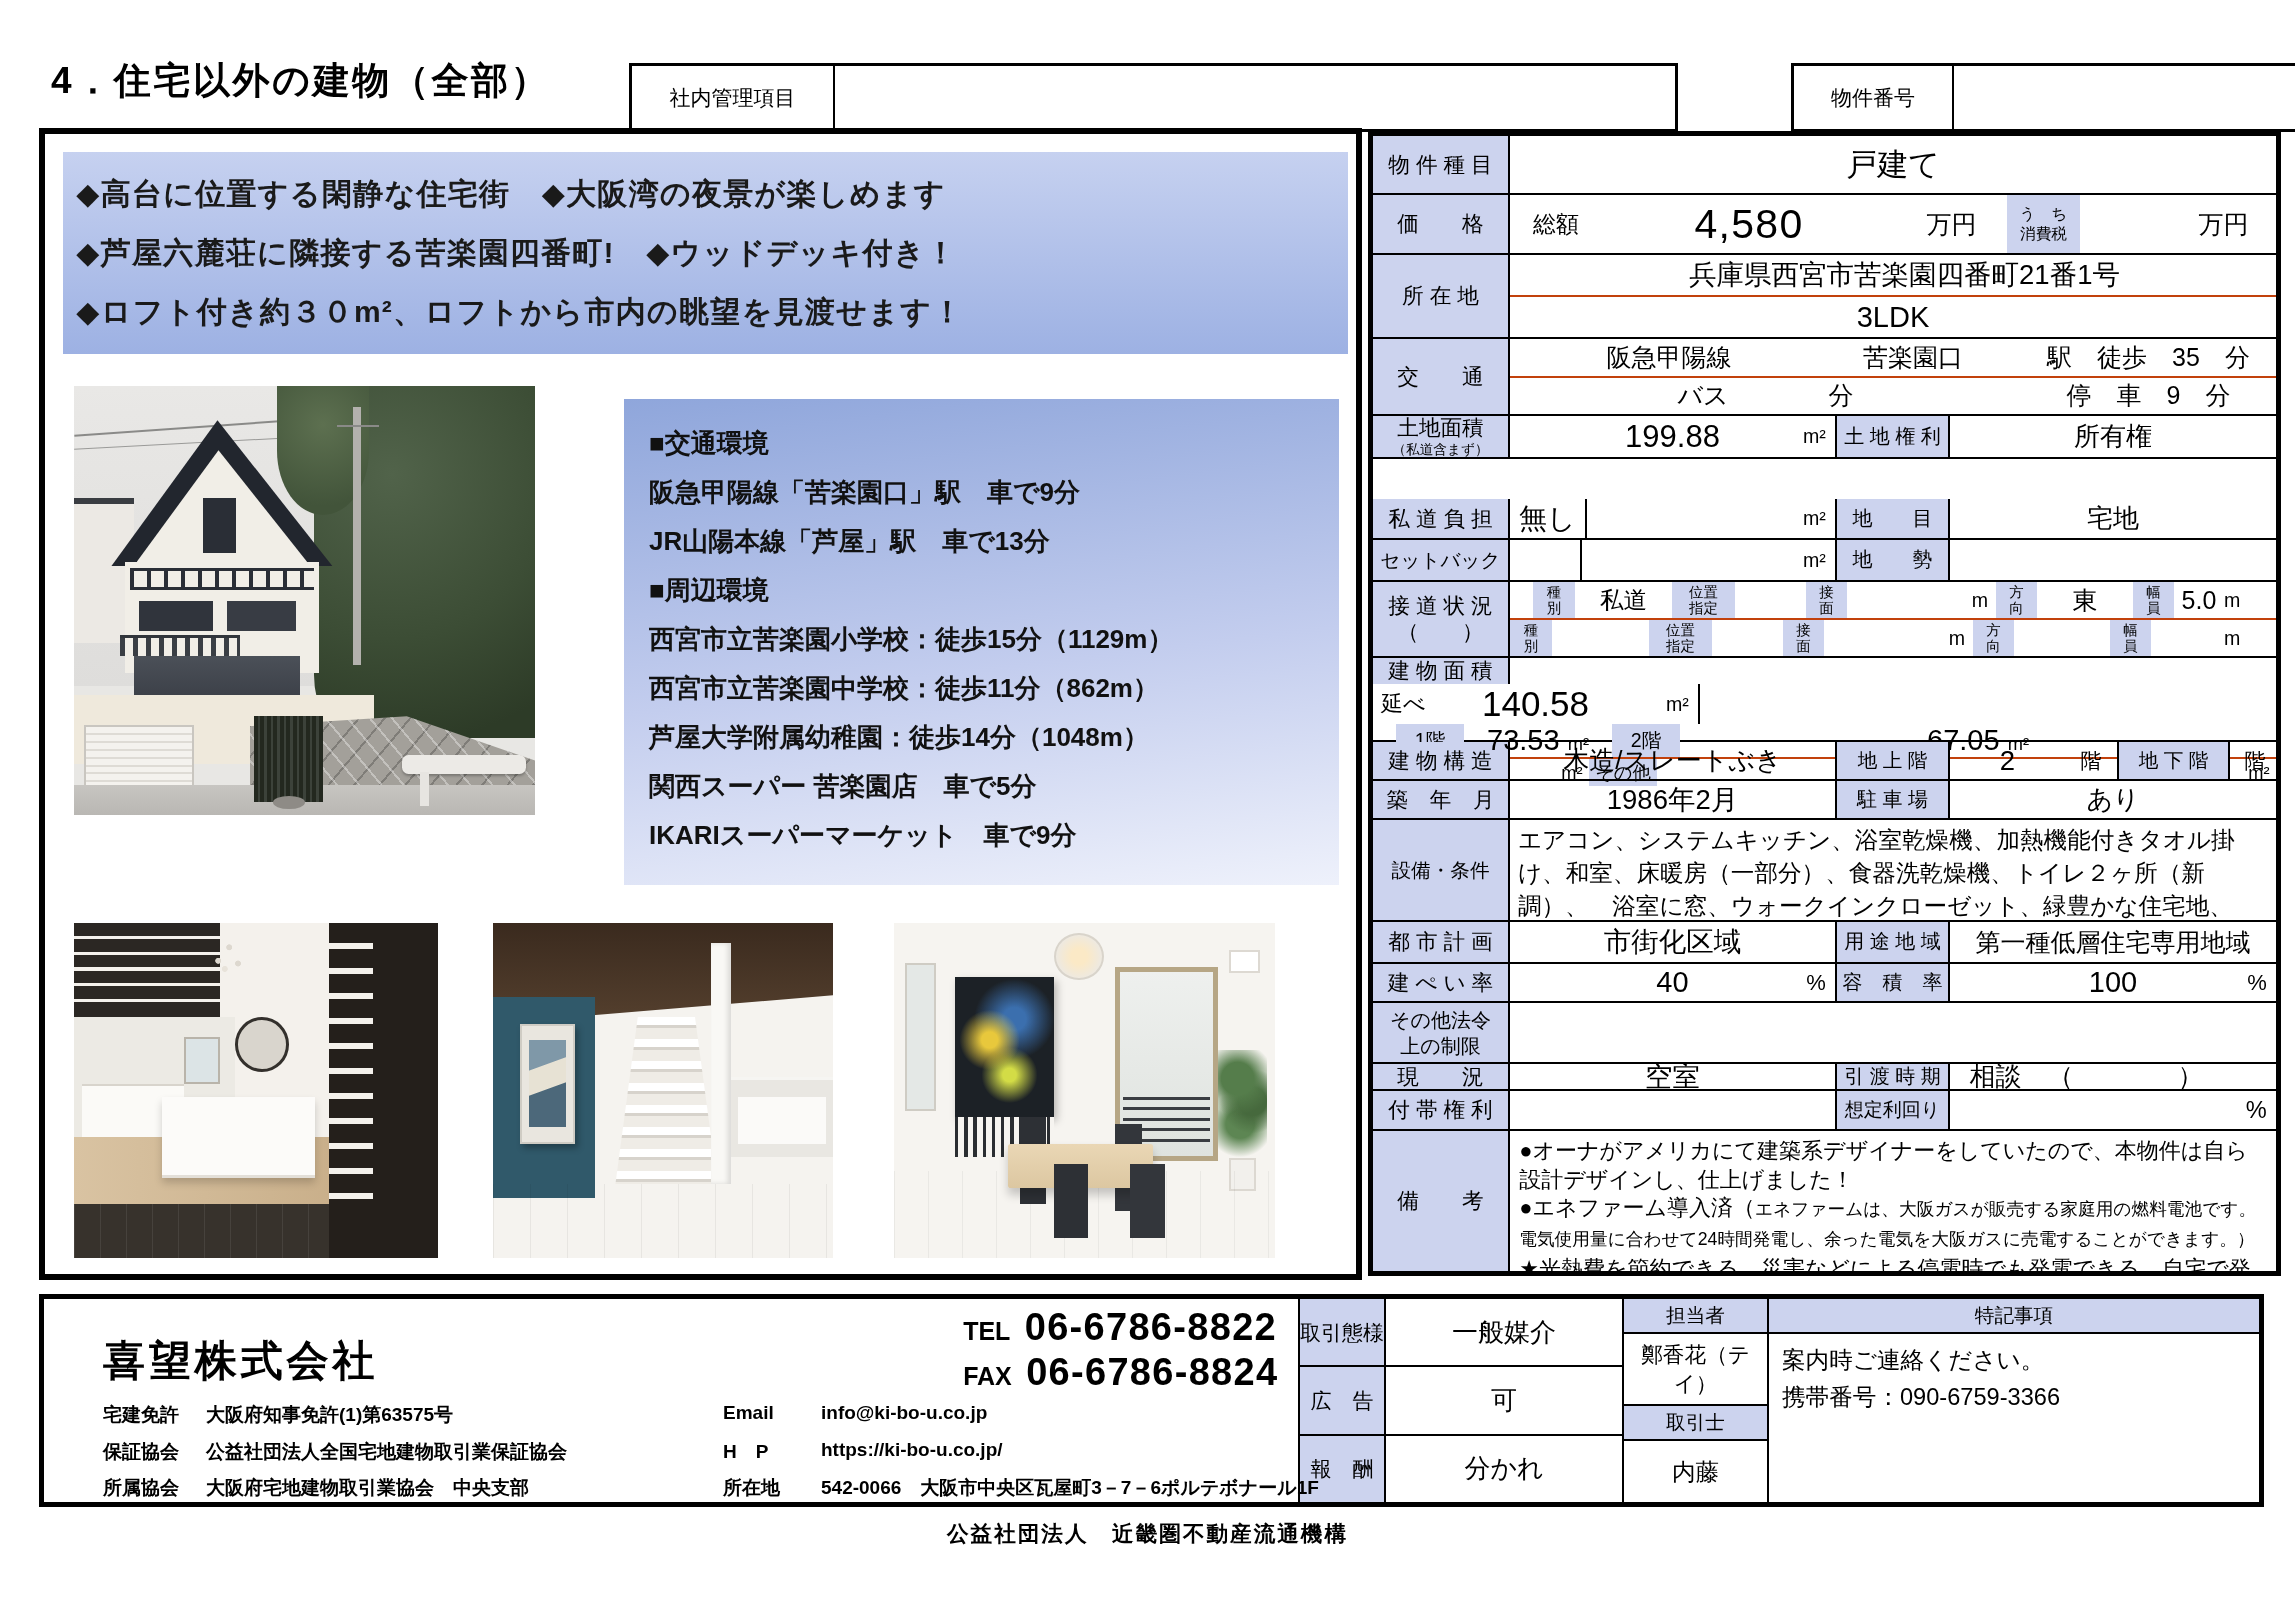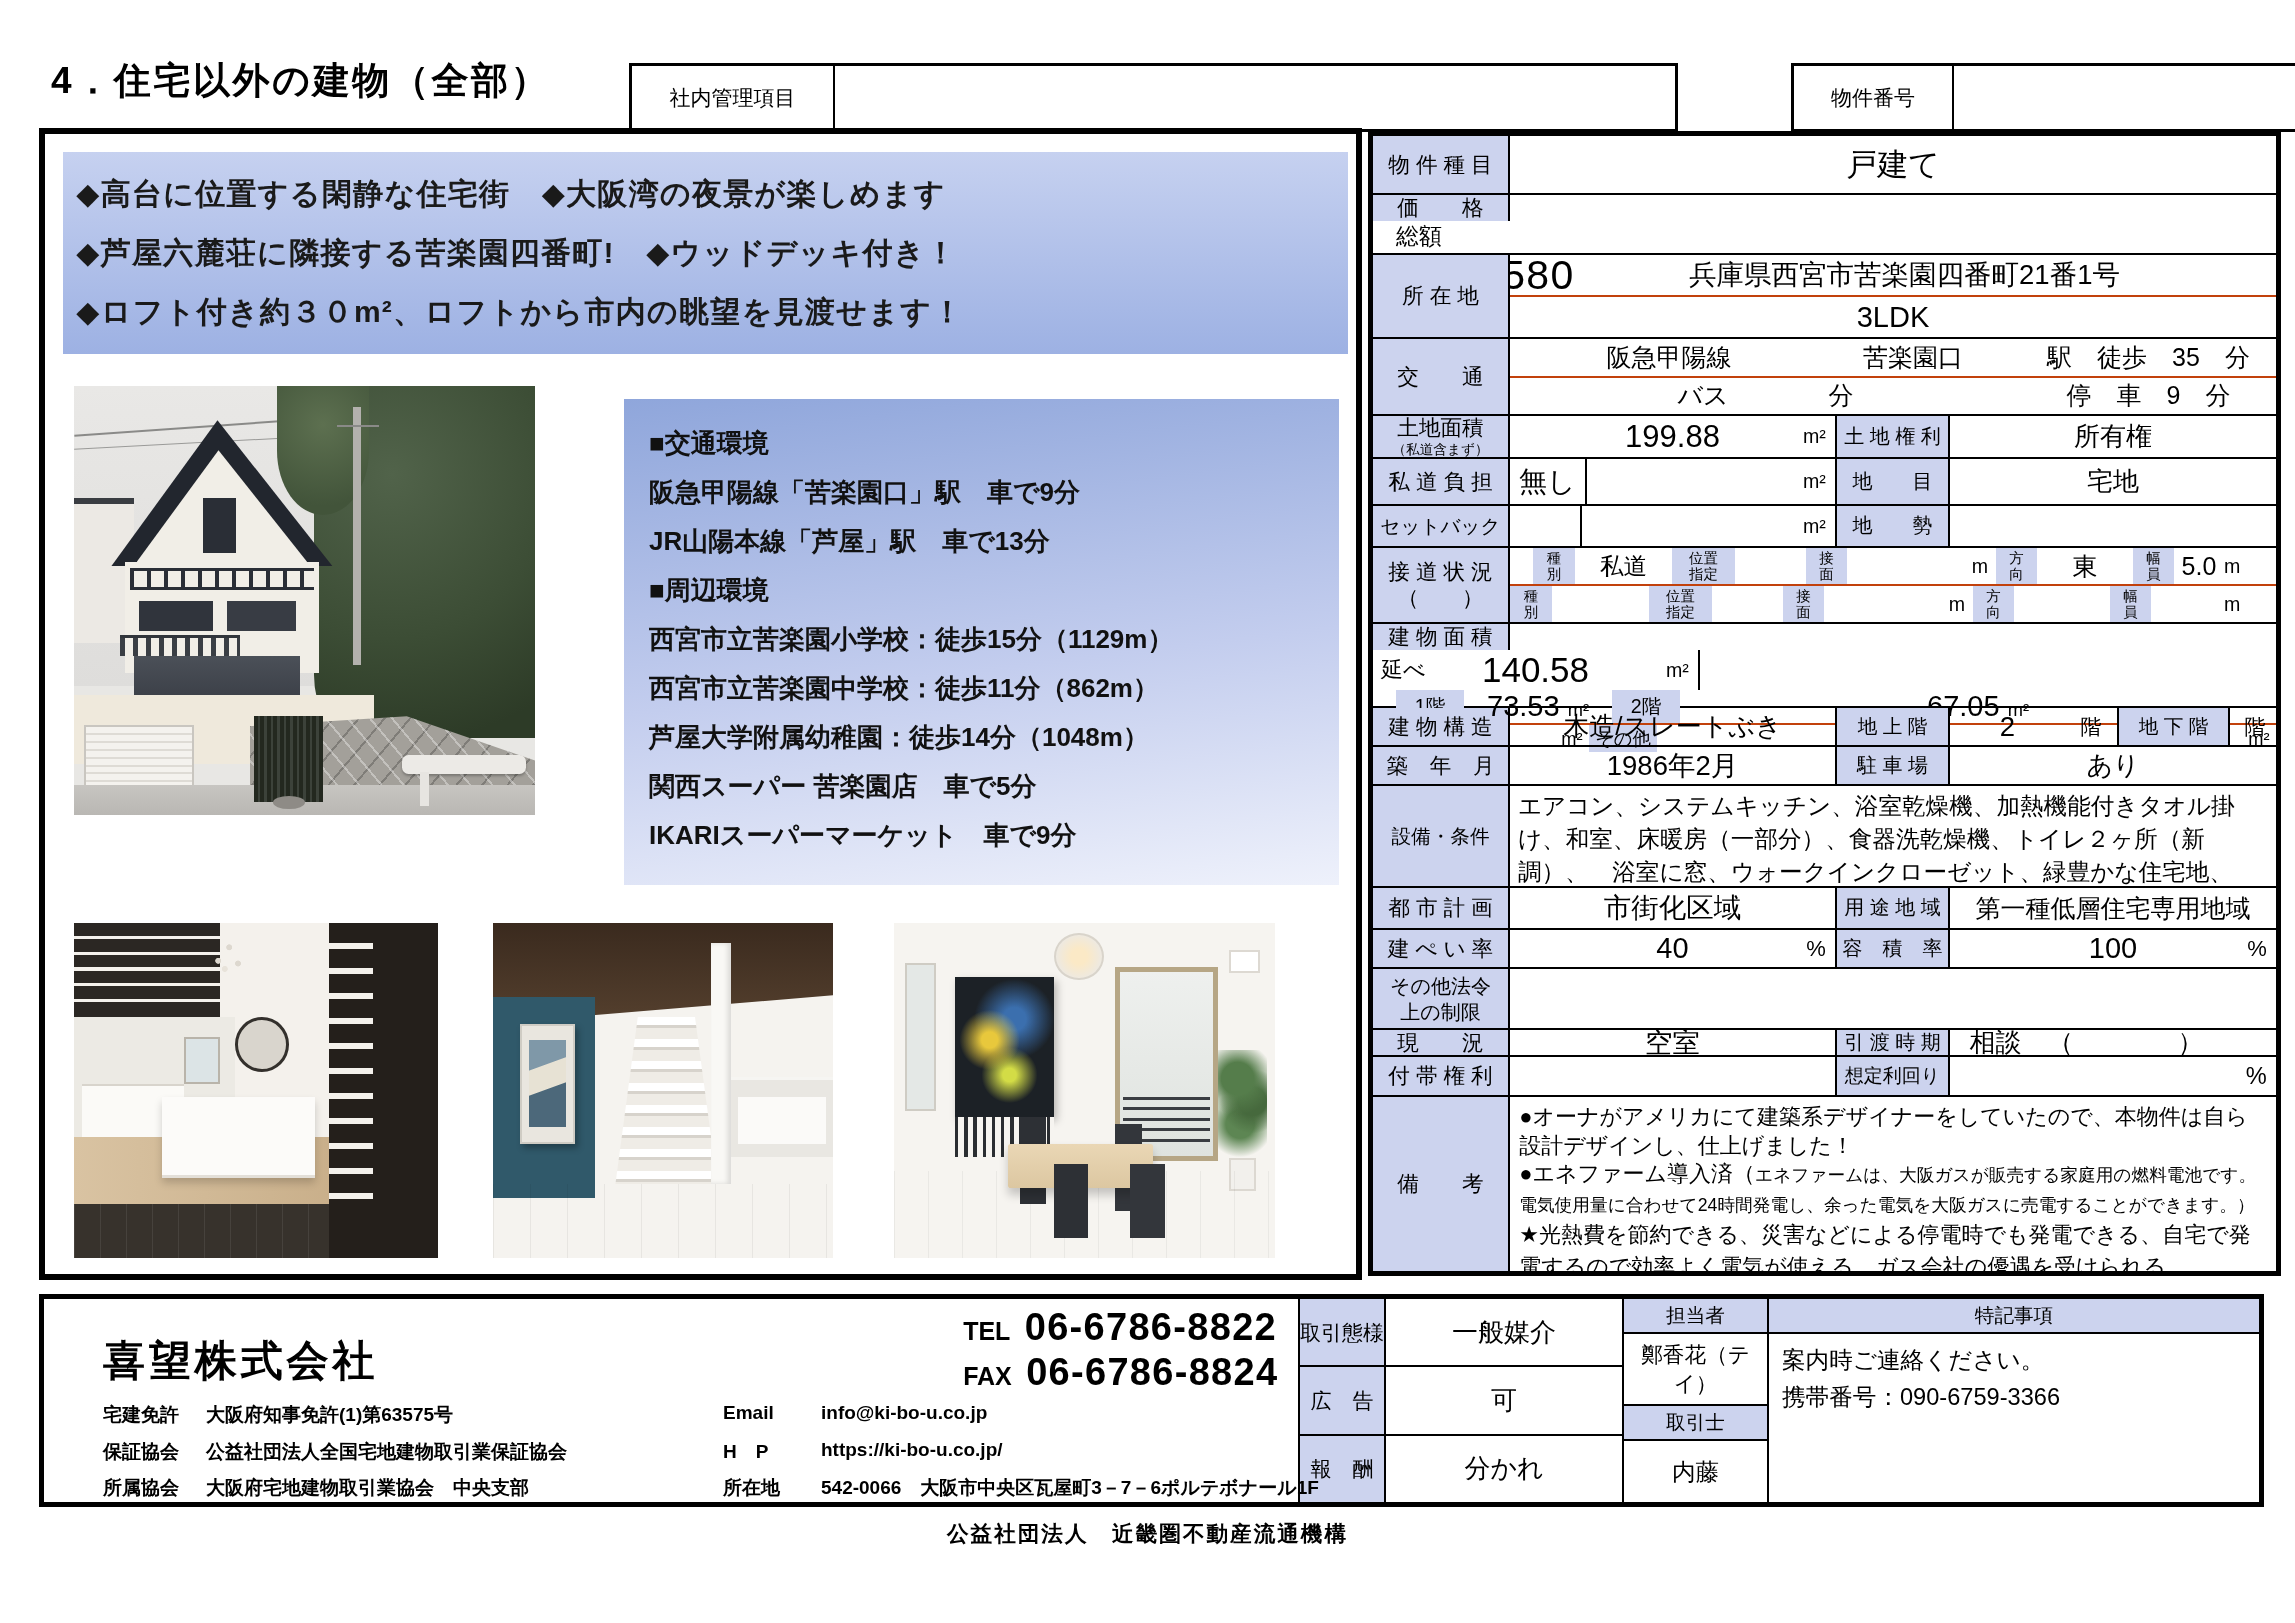--- a/index.html
+++ b/index.html
@@ -193,21 +193,21 @@
     </div>
   </div>
 
   <div id="dtable">
 
     <div class="trow" style="height:59px;">
       <div class="tl">物 件 種 目</div>
       <div class="tv" style="font-size:31px;">戸建て</div>
     </div>
 
-    <div class="trow" style="height:60px;flex-direction:column;">
+    <div class="trow" style="height:60px;">
       <div class="tl">価　　格</div>
       <div style="width:92px;display:flex;align-items:center;justify-content:center;font-size:23px;">総額</div>
       <div style="width:294px;display:flex;align-items:center;justify-content:center;" class="num-big">4,580</div>
       <div style="width:111px;display:flex;align-items:center;justify-content:center;font-size:25px;">万円</div>
       <div class="bluecell pre" style="width:73px;font-size:15.7px;line-height:19.6px;">う　ち
 消費税</div>
       <div style="flex:1;"></div>
       <div style="width:105px;display:flex;align-items:center;justify-content:center;font-size:25px;">万円</div>
     </div>
 
@@ -240,21 +240,21 @@
         <span class="small">（私道含まず）</span>
       </div>
       <div class="mid" style="font-size:31px;">
         <span>199.88</span>
         <span class="unit-r">m²</span>
       </div>
       <div class="rl">土 地 権 利</div>
       <div class="rv">所有権</div>
     </div>
 
-    <div class="trow" style="height:47px;">
+    <div class="trow" style="height:41px;margin-top:40px;">
       <div class="tl">私 道 負 担</div>
       <div class="mid" style="justify-content:flex-start;padding-left:5.2px;">
         <span style="border-right:2px solid #000;align-self:stretch;display:flex;align-items:center;padding:0 9.2px 0 3.9px;font-size:28px;">無し</span>
         <span class="unit-r">m²</span>
       </div>
       <div class="rl">地　　目</div>
       <div class="rv">宅地</div>
     </div>
 
     <div class="trow" style="height:42px;">

